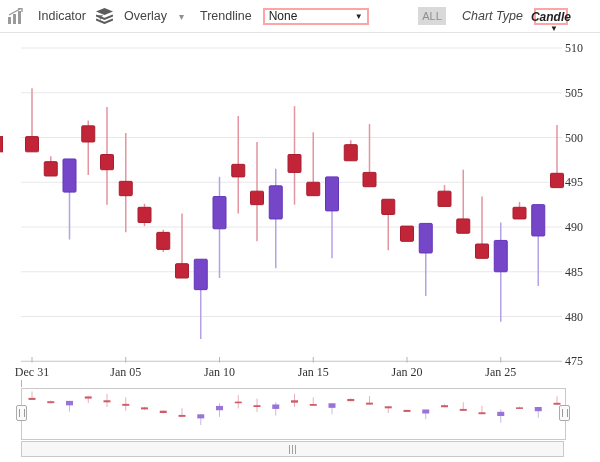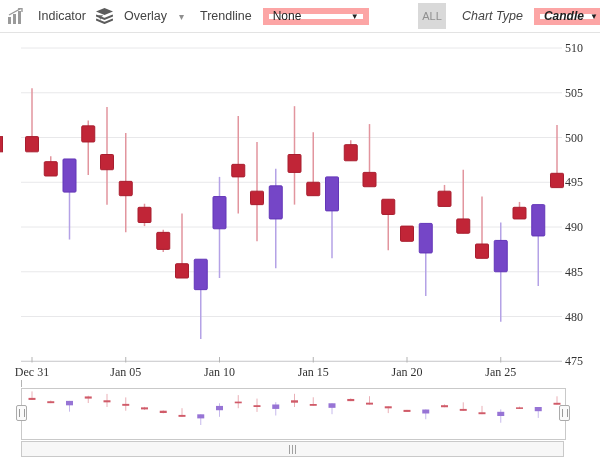--- a/index.html
+++ b/index.html
@@ -5,26 +5,26 @@
   html,body{margin:0;padding:0;}
   body{width:600px;height:462px;background:#fff;position:relative;overflow:hidden;
        font-family:"Liberation Sans",sans-serif;}
   
   .toolbar{position:absolute;left:0;top:0;width:600px;height:32px;background:#fff;
            border-bottom:1px solid #e3e3e3;}
   .tb-group{position:absolute;top:0;height:32px;display:flex;align-items:center;gap:11px;
             color:#444;font-size:12.5px;white-space:nowrap;}
   .caret{color:#8f8f8f;font-size:10px;margin-left:1px;}
   .sel{display:flex;align-items:center;justify-content:space-between;background:#fff;
-       border:6px solid #fca5a5;height:17px;font-size:12px;color:#222;padding:0 4px;
+       border:2px solid #fca5a5;height:17px;font-size:12px;color:#222;padding:0 4px;
        box-sizing:border-box;cursor:default;}
   .sel .sarrow{font-size:8px;color:#222;margin-left:6px;}
   #trendline-sel{width:106px;}
-  #charttype-sel{width:66px;font-weight:600;}
-  .btn-all{background:#d9d9d9;color:#8f8f8f;font-size:11px;width:28px;height:26px;
+  #charttype-sel{width:34px;font-weight:600;flex-direction:column;}
+  .btn-all{background:#d9d9d9;color:#8f8f8f;font-size:11px;width:28px;height:18px;
            display:flex;align-items:center;justify-content:center;border:none;}
   
   #chart{position:absolute;left:0;top:32px;z-index:2;}
   .axlbl{font-family:"Liberation Serif",serif;font-size:12px;fill:#333;}
   
   .nav-box{position:absolute;left:21px;top:388px;width:543px;height:50px;
            border:1px solid #c9c9c9;background:#fff;z-index:1;}
   .scrollbar{position:absolute;left:21px;top:441px;width:543px;height:16px;
              border:1px solid #c9c9c9;background:#f7f7f7;box-sizing:border-box;z-index:1;}
   .sb-grip{position:absolute;left:50%;top:3px;margin-left:-4px;width:8px;height:9px;

